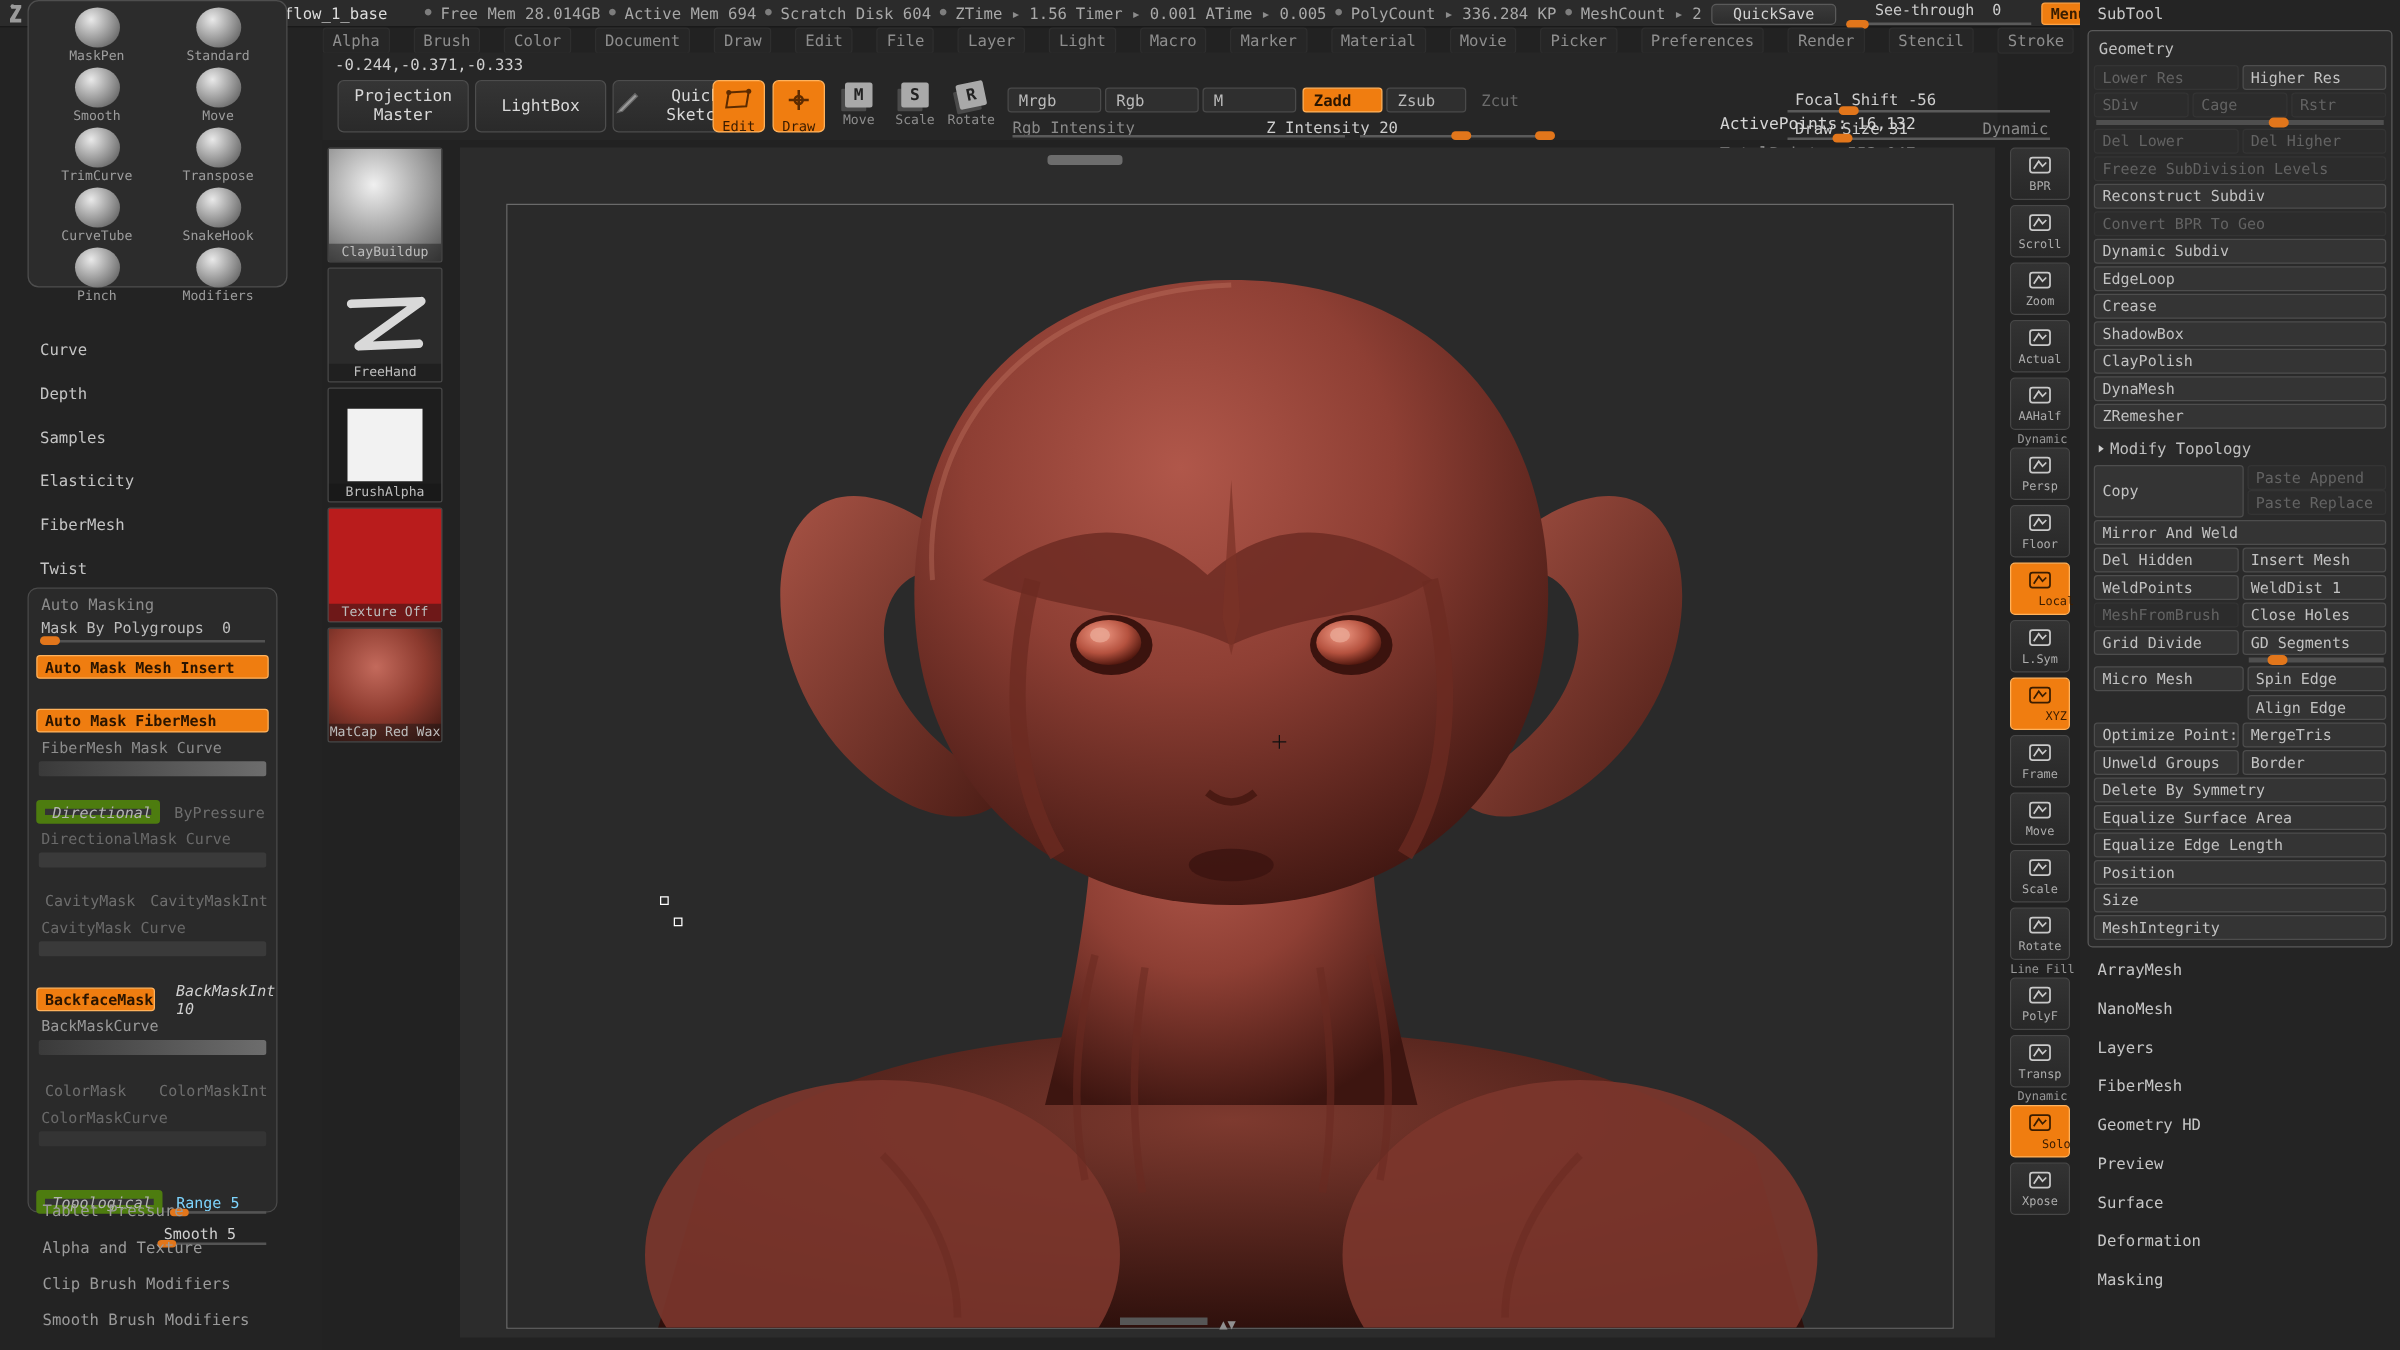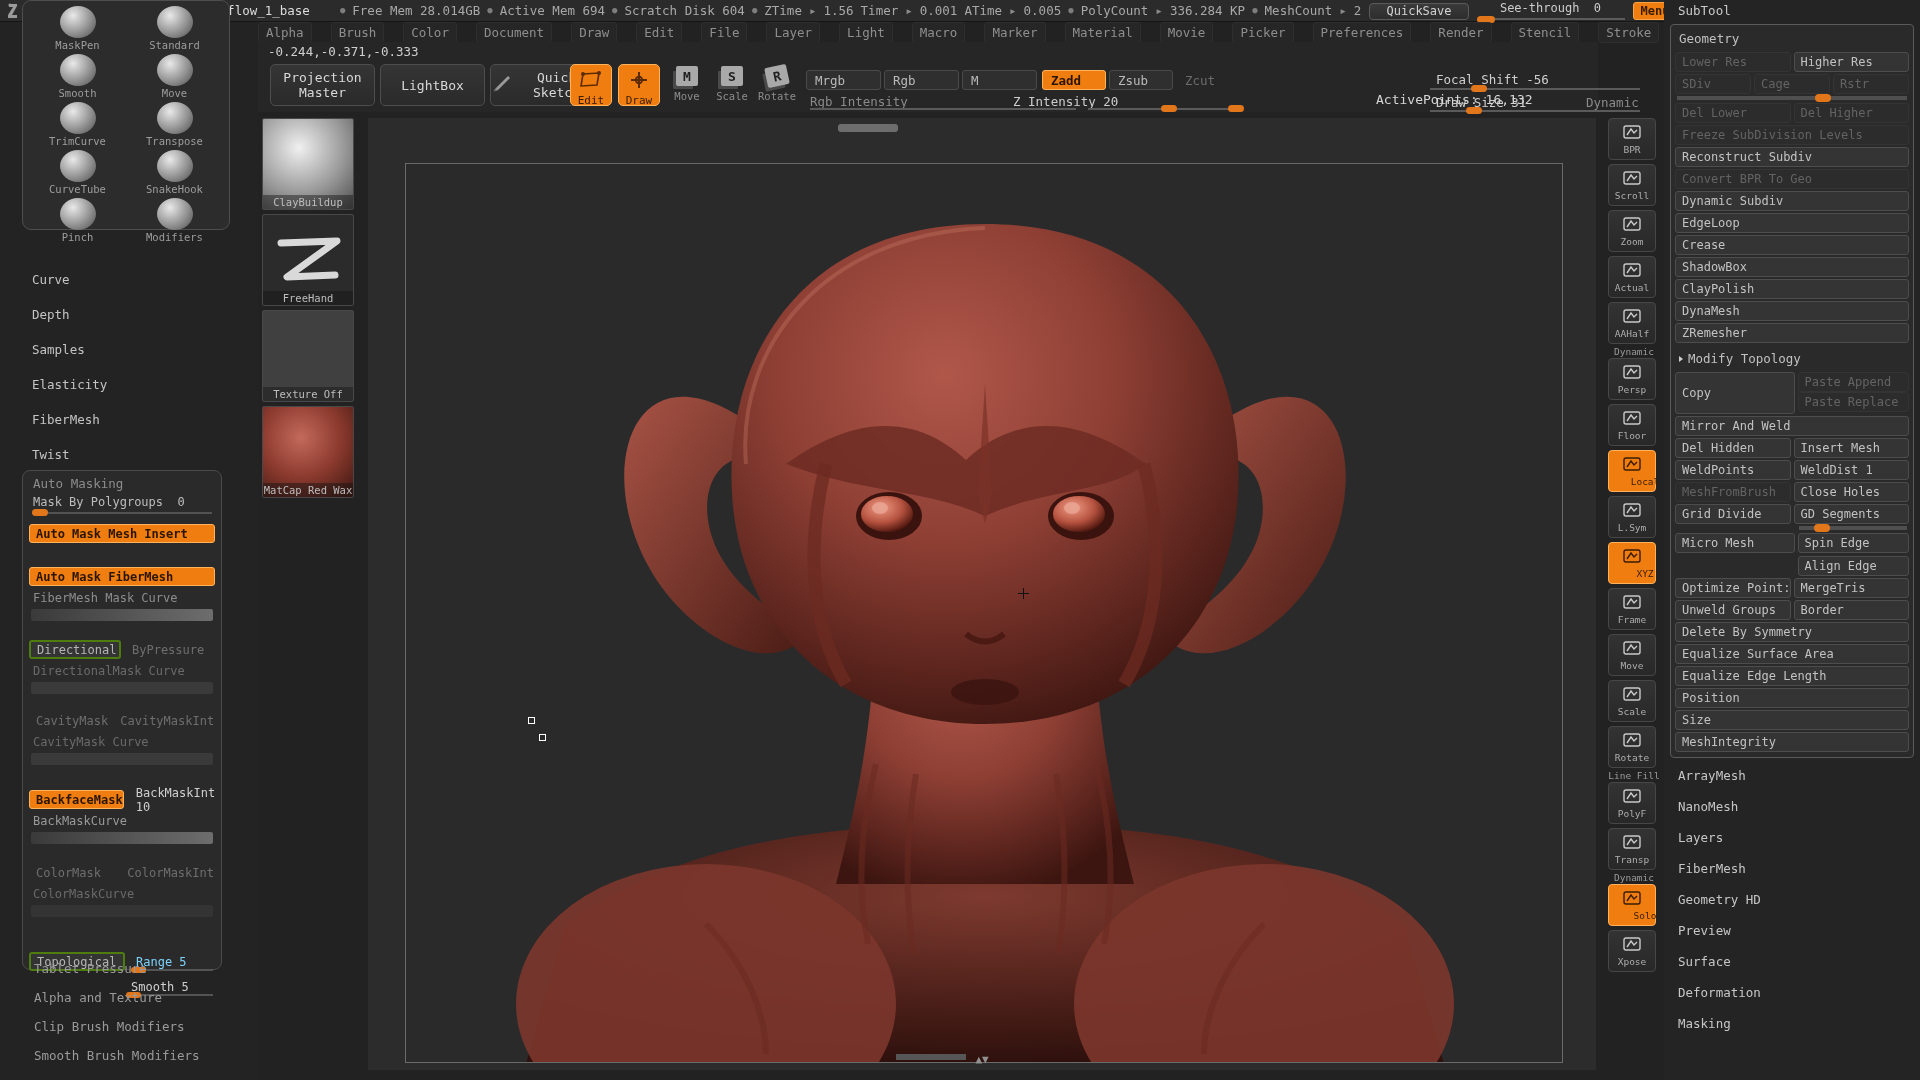--- a/index.html
+++ b/index.html
@@ -82,21 +82,21 @@
   .sliderrow .sl-knob{ position:absolute; top:14px; width:16px;height:7px;border-radius:4px;background:#e2761b;}
   .ob{ margin:3px 6px; height:19px; background:#ef7d10; border:1px solid #ffb25c; border-radius:3px;
        color:#2b1500; font-size:12px; display:flex; align-items:center; padding-left:6px; font-weight:bold;}
   .dimrow{ margin:2px 6px; font-size:12px; color:#6a6a6a; padding-left:4px; height:18px;
            display:flex; align-items:center;}
   .curvebox{ margin:2px 8px; height:12px; background:linear-gradient(90deg,#3a3a3a,#6d6d6d); border-radius:2px;}
   .pairrow{ display:flex; gap:4px; margin:3px 6px;}
   .pairrow > *{ flex:1 1 0; }
   .btnsm{ height:19px; border-radius:3px; font-size:12px; display:flex; align-items:center; padding-left:6px;}
   .btnsm.on{ background:#ef7d10; border:1px solid #ffb25c; color:#2b1500; font-weight:bold;}
-  .btnsm.off{ background:#343434; border:2px solid #4d7c0f; color:#b5b5b5;}
+  .btnsm.off{ background:#343434; border:7px solid #4d7c0f; color:#b5b5b5;font-style:italic;}
   .btnsm.dim{ background:transparent; border:1px solid transparent; color:#6e6e6e;}
 
   .lfooter{ position:absolute; left:24px; bottom:10px; width:230px;}
   .lfooter .frow{ font-size:12.5px; color:#9a9a9a; padding:7px 0 7px 10px;}
 
   
   .toolbar2{ position:absolute; left:258px; top:42px; width:1340px; height:70px; background:#262626;}
   .coords{ position:absolute; left:10px; top:2px; font-size:12.5px; color:#cfcfcf; letter-spacing:0px;}
   .bigbtn{
     position:absolute; top:22px; height:42px; border:1px solid #4d4d4d; border-radius:5px;
@@ -123,21 +123,21 @@
   
   .leftshelf2{ position:absolute; left:262px; top:118px; width:98px; bottom:0; }
   .swatch{ position:relative; width:92px; height:92px; margin-bottom:4px;
            border:1px solid #484848; border-radius:2px; overflow:hidden;}
   .swatch .cap{ position:absolute; left:0; bottom:0; width:100%; text-align:center;
                 font-size:10.5px; color:#bdbdbd; background:rgba(20,20,20,.45); padding:1px 0;}
   .sw-claybuildup{ background:radial-gradient(circle at 40% 32%, #f0f0f0, #9a9a9a 55%, #4c4c4c 100%);}
   .sw-freehand{ background:#2b2b2b; }
   .sw-alpha{ background:#1e1e1e; display:flex;align-items:center;justify-content:center;}
   .sw-alpha .inner{ width:60px;height:58px;background:#f2f2f2;}
-  .sw-texoff{ background:#404040;}
+  .sw-texoff{ background:#b91c1c;}
   .sw-matcap{ background:radial-gradient(circle at 42% 34%, #c36a5c, #8c3a2e 50%, #3a1510 100%);}
 
   .colorpicker{ position:absolute; left:264px; top:598px; width:92px;}
   .cp-top{ position:relative; width:92px; height:12px;
     background:linear-gradient(90deg,#ff0000,#ffff00,#00ff00,#00ffff,#0000ff,#ff00ff,#ff0000);}
   .cp-main{ position:relative; width:92px; height:68px;
     background:linear-gradient(to right,#ffffff,#ff2020);}
   .cp-main:after{ content:""; position:absolute; inset:0;
     background:linear-gradient(to bottom,rgba(0,0,0,0),#000);}
   .cp-cursor{ position:absolute; width:7px;height:7px;border:1px solid #fff; z-index:3;}
@@ -514,20 +514,24 @@
   <div class="leftshelf2">
     <div class="swatch sw-claybuildup">
       <span class="cap">ClayBuildup</span>
     </div>
     <div class="swatch sw-freehand">
       <svg width="92" height="92" viewBox="0 0 92 92" style="position:absolute;left:0;top:0">
         <path d="M18 28 L74 26 L24 62 L72 60" stroke="#d9d9d9" stroke-width="7" fill="none" stroke-linecap="round" stroke-linejoin="round"></path>
       </svg>
       <span class="cap">FreeHand</span>
     </div>
+    <div class="swatch sw-alpha">
+      <div class="inner"></div>
+      <span class="cap">BrushAlpha</span>
+    </div>
     <div class="swatch sw-texoff">
       <span class="cap">Texture Off</span>
     </div>
     <div class="swatch sw-matcap">
       <span class="cap">MatCap Red Wax</span>
     </div>
 
     <div class="colorpicker">
       <div class="cp-top">
         <div class="cp-cursor" style="left:2px;top:1px"></div>

